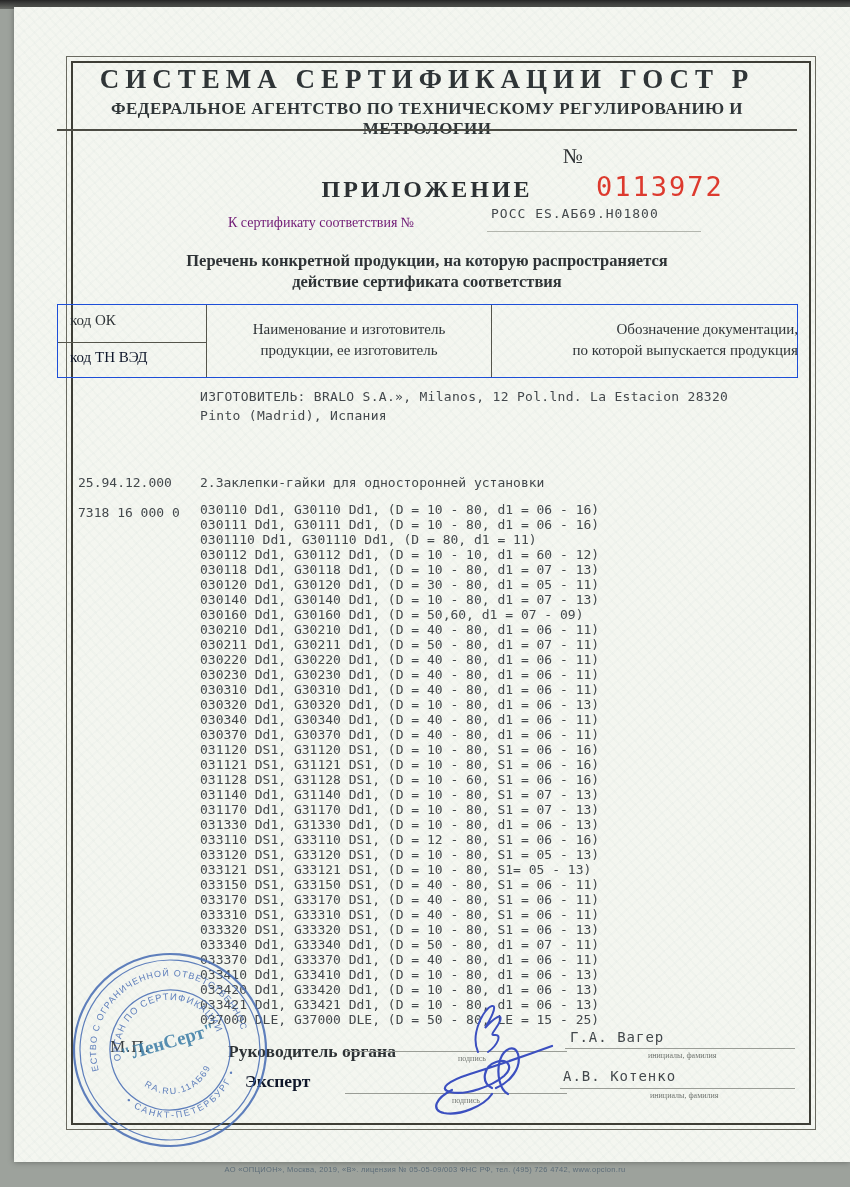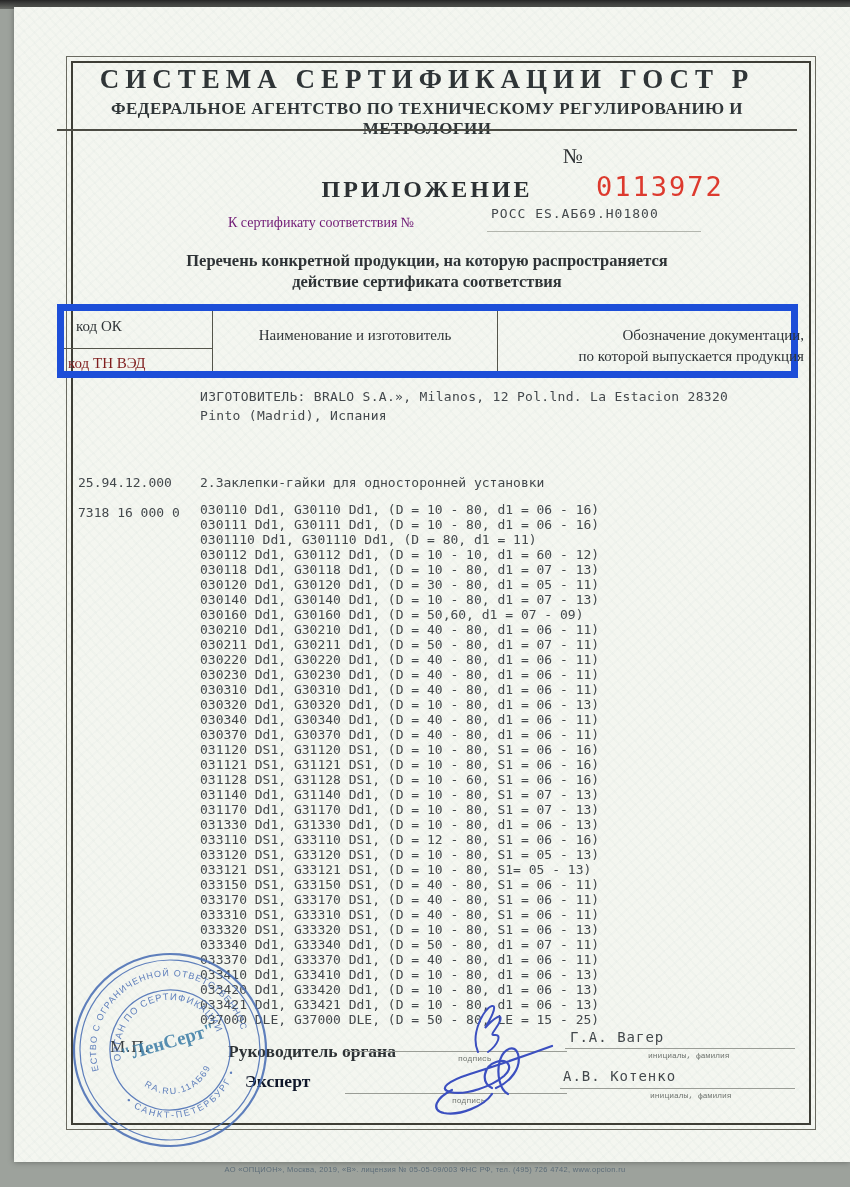--- a/index.html
+++ b/index.html
@@ -34,47 +34,47 @@
   .num-value { left:596px; top:139px; font-family:"DejaVu Sans Mono", monospace;
     font-size:27px; letter-spacing:2px; color:#dd3a2e;margin-top:32px; }
   .appendix { top:176px; font-weight:bold; font-size:24px; letter-spacing:3px; color:#2c3134; }
   .cert-label { left:228px; top:215px; font-size:14px; color:#701a75; }
   .cert-value { left:491px; top:206px; font-family:"DejaVu Sans Mono", monospace;
     font-size:13px; letter-spacing:1px; color:#4a4e52; }
   .cert-underline { left:487px; top:231px; width:214px; height:1px; background:#b3b6ae; }
   .list-line1 { top:251px; font-weight:bold; font-size:16.5px; color:#2e3336; }
   .list-line2 { top:272px; font-weight:bold; font-size:16.5px; color:#2e3336; }
 
-  .ptable { left:57px; top:304px; width:741px; height:74px; border:7px solid #1d4ed8; }
+  .ptable { left:57px; top:304px; width:741px; height:74px; border:1px solid #1d4ed8; }
   .ptable .v1 { position:absolute; left:148px; top:0; width:1px; height:100%; background:#55554b; }
   .ptable .v2 { position:absolute; left:433px; top:0; width:1px; height:100%; background:#55554b; }
   .ptable .hsplit { position:absolute; left:0; top:37px; width:148px; height:1px; background:#55554b; }
   .ptable .c1a { position:absolute; left:12px; top:7px; font-size:15px; color:#2f3437; }
-  .ptable .c1b { position:absolute; left:4px; top:44px; font-size:15px; color:#7f1d1d; }
+  .ptable .c1b { position:absolute; left:12px; top:44px; font-size:15px; color:#0f172a; }
   .ptable .c2 { position:absolute; left:149px; top:14px; width:284px; text-align:center;
     font-size:15px; line-height:21px; color:#2f3437; }
   .ptable .c3 { position:absolute; left:434px; top:14px; width:306px; text-align:right;
     font-size:15px; line-height:21px; color:#2f3437; }
 
   .mono { font-family:"DejaVu Sans Mono", monospace; color:#43484c; }
   .manuf1 { left:200px; top:389px; font-size:13px; letter-spacing:.3px; }
   .manuf2 { left:200px; top:408px; font-size:13px; letter-spacing:.3px; }
   .code-ok { left:78px; top:475px; font-size:13px; }
   .group-title { left:200px; top:475px; font-size:13px; }
   .code-tnved { left:78px; top:505px; font-size:13px; }
   .items { left:200px; top:502px; font-size:13px; line-height:15px; white-space:pre; }
 
   .sig-label-1 { left:228px; top:1029px; font-weight:bold; font-size:17.5px; color:#2d3235;margin-top:12px; }
   .sig-label-2 { left:220px; top:1071px; font-weight:bold; font-size:17.5px; color:#0f172a;margin-left:25px; }
   .sigline { height:1px; background:#9a9d96; }
   .sl1 { left:345px; top:1051px; width:222px; }
   .sl2 { left:345px; top:1093px; width:222px; }
   .nl1 { left:565px; top:1048px; width:230px; }
   .nl2 { left:560px; top:1088px; width:235px; }
-  .caption { font-size:8px; color:#6f746f; font-family:Liberation Mono, monospace; }
+  .caption { font-size:8px; color:#6f746f; font-family:Liberation Serif, serif; }
   .cap-sig1 { left:458px; top:1054px; } .cap-sig2 { left:452px; top:1096px; }
   .cap-nm1 { left:648px; top:1051px; } .cap-nm2 { left:650px; top:1091px; }
   .name1 { left:570px; top:1029px; font-size:14px; letter-spacing:1px; }
   .name2 { left:563px; top:1068px; font-size:14px; letter-spacing:1px; }
   .mp { left:110px; top:1037px; font-size:17px; color:#3a3f42; letter-spacing:1px; }
 
   .stamp-svg { left:68px; top:948px; opacity:.88; pointer-events:none; }
   .ink-svg { left:400px; top:990px; pointer-events:none; }
 
   .footer { left:0; top:1133px; width:850px; text-align:center; font-size:7.5px;
@@ -108,20 +108,21 @@
 <div class="abs center-in-frame list-line2">действие сертификата соответствия</div>
 
 <div class="abs ptable">
   <div class="v1"></div>
   <div class="v2"></div>
   <div class="hsplit"></div>
   <div class="c1a">код ОК</div>
   <div class="c1b">код ТН ВЭД</div>
   <div class="c2">
     <div>Наименование и изготовитель</div>
+    <div>продукции, ее изготовитель</div>
   </div>
   <div class="c3">
     <div>Обозначение документации,</div>
     <div>по которой выпускается продукция</div>
   </div>
 </div>
 
 <div class="abs mono manuf1">ИЗГОТОВИТЕЛЬ: BRALO S.A.», Milanos, 12 Pol.lnd. La Estacion 28320</div>
 <div class="abs mono manuf2">Pinto (Madrid), Испания</div>
 

